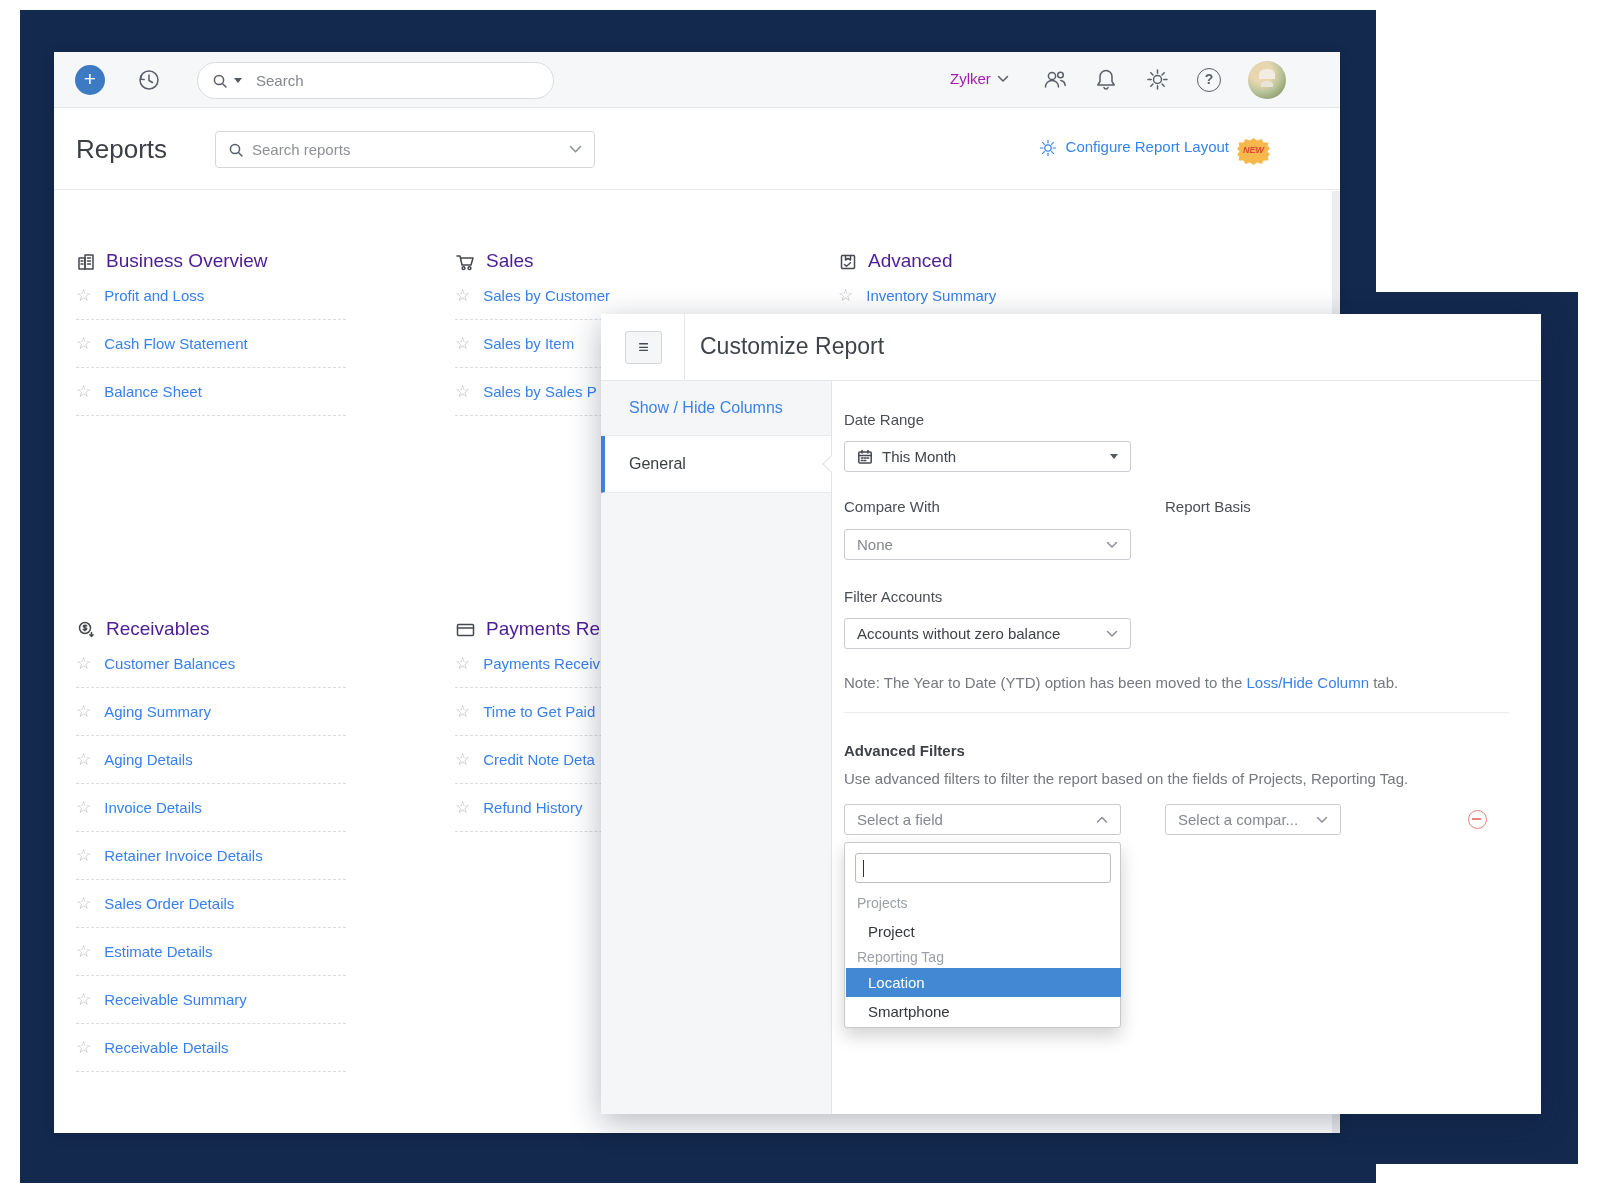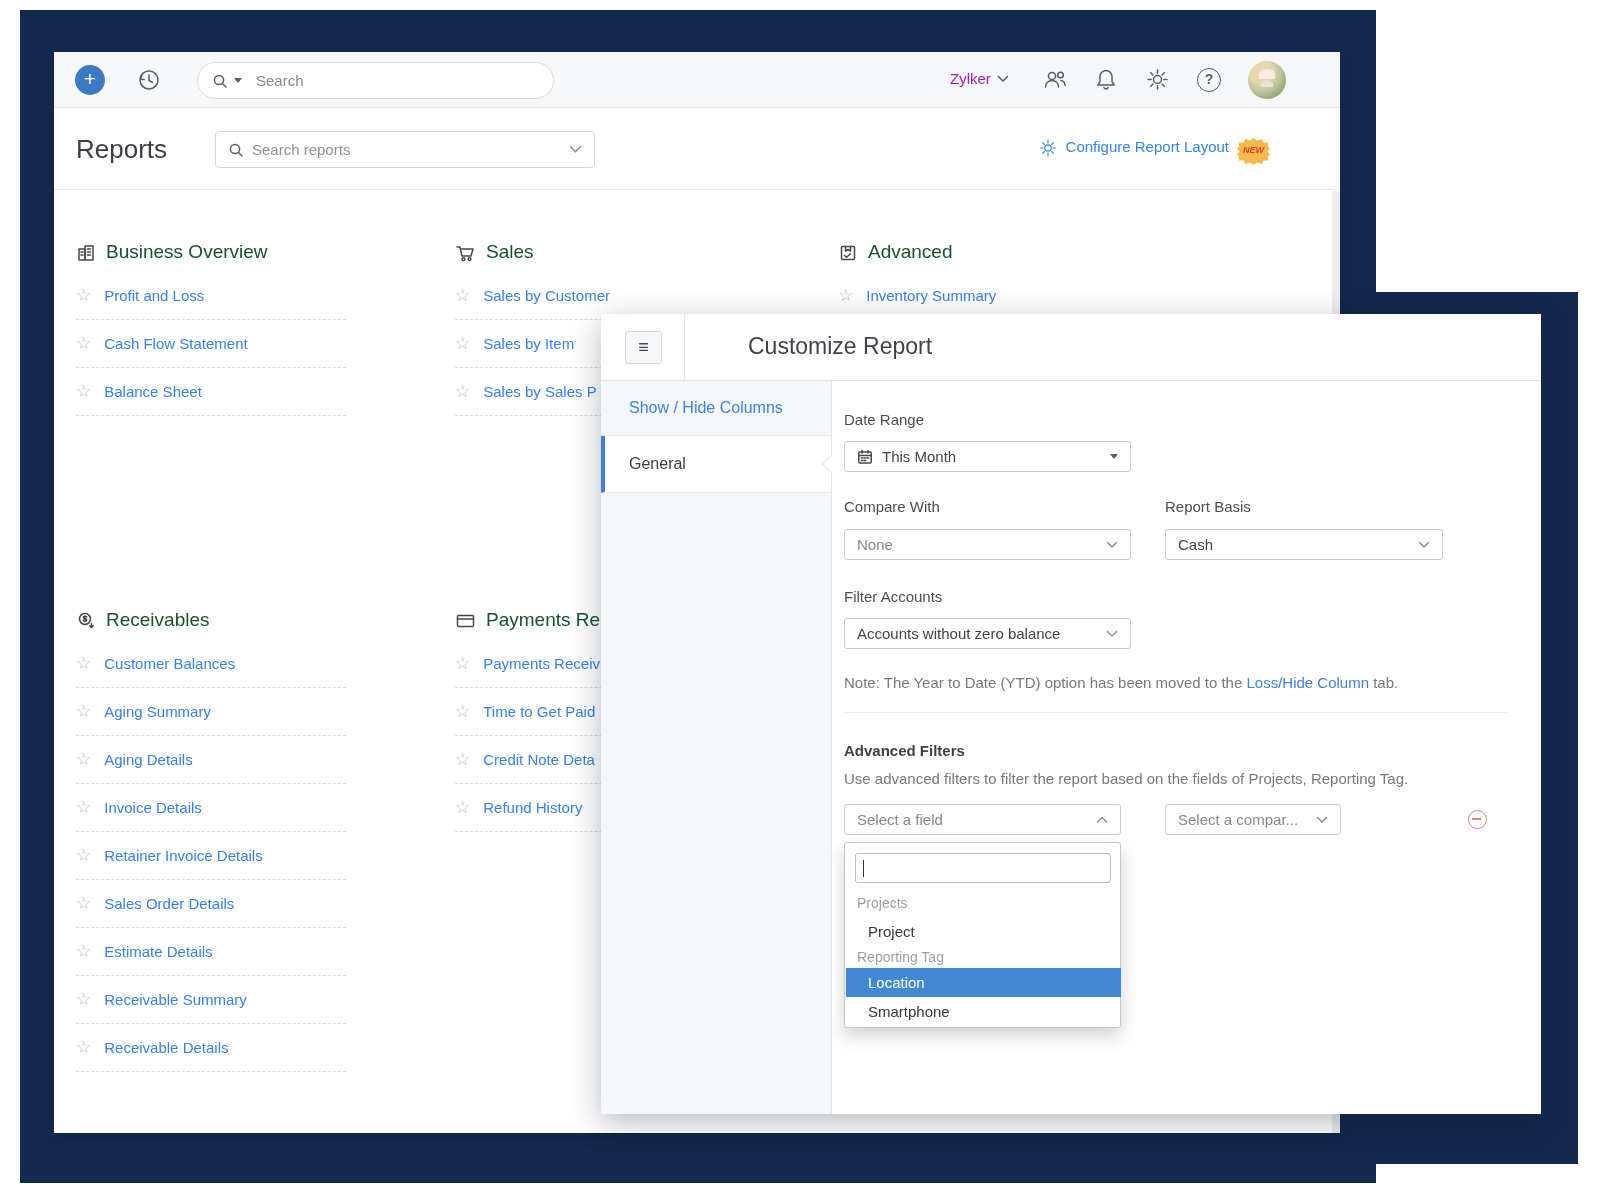--- a/index.html
+++ b/index.html
@@ -29,32 +29,32 @@
   .page-title { position:absolute; left:22px; top:26px; font-size:26px; color:#3b3e45; }
   .reports-search { position:absolute; left:161px; top:23px; width:380px; height:37px; border:1px solid #d4d7da; border-radius:4px; background:#fff; display:flex; align-items:center; padding:0 12px; gap:8px; cursor:pointer; }
   .reports-search .ph { color:#8d9096; font-size:15px; flex:1; }
   .configure { position:absolute; right:70px; top:30px; display:flex; gap:8px; color:#3584ec; font-size:15px; cursor:pointer; }
   .new-badge { display:inline-block; background:#f6b84b; color:#df4537; font-size:9px; font-weight:bold; font-style:italic; padding:7px 4px 0 4px; width:33px; height:27px; text-align:center; clip-path:polygon(50% 0%,61% 9%,75% 4%,80% 17%,95% 17%,93% 31%,100% 39%,92% 50%,100% 61%,93% 69%,95% 83%,80% 83%,75% 96%,61% 91%,50% 100%,39% 91%,25% 96%,20% 83%,5% 83%,7% 69%,0% 61%,8% 50%,0% 39%,7% 31%,5% 17%,20% 17%,25% 4%,39% 9%); }
 
   .scroll-track { position:absolute; right:0; top:139px; width:8px; height:942px; background:#ededef; }
 
   
   .section { position:absolute; }
-  .sec-head { height:40px; display:flex; align-items:center; gap:10px; color:#14532d; font-size:19px; }
+  .sec-head { height:40px; display:flex; align-items:flex-end; gap:10px; color:#4c1d95; font-size:19px; }
   .sec-head svg { flex:none; margin-top:1px; }
   .row { height:48px; display:flex; align-items:center; gap:13px; border-bottom:1px dashed #d9dce1; }
   .star { color:#b9bdc4; font-size:17px; cursor:pointer; }
   .rlink { color:#3780ef; font-size:15px; cursor:pointer; }
 
   
   .modal { position:absolute; left:601px; top:314px; width:940px; height:800px; background:#fff; box-shadow:0 8px 30px rgba(15,25,50,.30); }
   .m-head { position:absolute; left:0; top:0; width:100%; height:67px; background:#fff; border-bottom:1px solid #e4e6e9; }
   .m-head-cell { position:absolute; left:0; top:0; width:84px; height:67px; border-right:1px solid #e4e6e9; }
   .burger { position:absolute; left:24px; top:17px; width:37px; height:33px; background:#f5f6f7; border:1px solid #d4d6d9; border-radius:3px; color:#45484e; font-size:18px; text-align:center; line-height:31px; cursor:pointer; }
-  .m-title { position:absolute; left:99px; top:19px; font-size:23px; color:#3f434a;margin-left:48px; }
+  .m-title { position:absolute; left:99px; top:19px; font-size:23px; color:#3f434a; }
   .m-side { position:absolute; left:0; top:67px; width:231px; height:733px; background:#f5f6f8; border-right:1px solid #e2e4e8; }
   .tab { position:relative; height:57px; display:flex; align-items:center; padding-left:28px; font-size:16px; border-bottom:1px solid #e8eaed; cursor:pointer; }
   .tab.active { background:#fff; color:#3c4043; border-left:4px solid #3f80d8; padding-left:24px; }
   .tab.active::after { content:''; position:absolute; right:-7px; top:50%; width:12px; height:12px; background:#fff; border-left:1px solid #dfe2e6; border-bottom:1px solid #dfe2e6; transform:translateY(-50%) rotate(45deg); }
   .tab.link { color:#3b82e8; height:55px; }
 
   .m-label { position:absolute; font-size:15px; color:#4a4e55; }
   .m-label.bold { font-weight:bold; color:#3e4147; }
   .dd { position:absolute; height:31px; border:1px solid #c8cbd0; border-radius:3px; background:#fff; display:flex; align-items:center; padding:0 12px; gap:9px; font-size:15px; color:#3f434a; cursor:pointer; }
   .dd .val { flex:1; white-space:nowrap; overflow:hidden; }
@@ -369,26 +369,20 @@
 
     <div class="m-label" style="left:243px; top:184px;">Compare With</div>
     <div class="dd" style="left:243px; top:215px; width:287px;">
       <span class="val muted">None</span>
       <svg width="12" height="8" viewBox="0 0 12 8">
           <path class="ic ic-gray" d="M1.5 1.5 L6 6 L10.5 1.5"></path>
         </svg>
     </div>
 
     <div class="m-label" style="left:564px; top:184px;">Report Basis</div>
-    <div class="dd" style="left:564px; top:215px; width:278px;">
-      <span class="val">Cash</span>
-      <svg width="12" height="8" viewBox="0 0 12 8">
-          <path class="ic ic-gray" d="M1.5 1.5 L6 6 L10.5 1.5"></path>
-        </svg>
-    </div>
 
     <div class="m-label" style="left:243px; top:274px;">Filter Accounts</div>
     <div class="dd" style="left:243px; top:304px; width:287px;">
       <span class="val">Accounts without zero balance</span>
       <svg width="12" height="8" viewBox="0 0 12 8">
           <path class="ic ic-gray" d="M1.5 1.5 L6 6 L10.5 1.5"></path>
         </svg>
     </div>
 
     <div class="note" style="left:243px; top:360px;">

